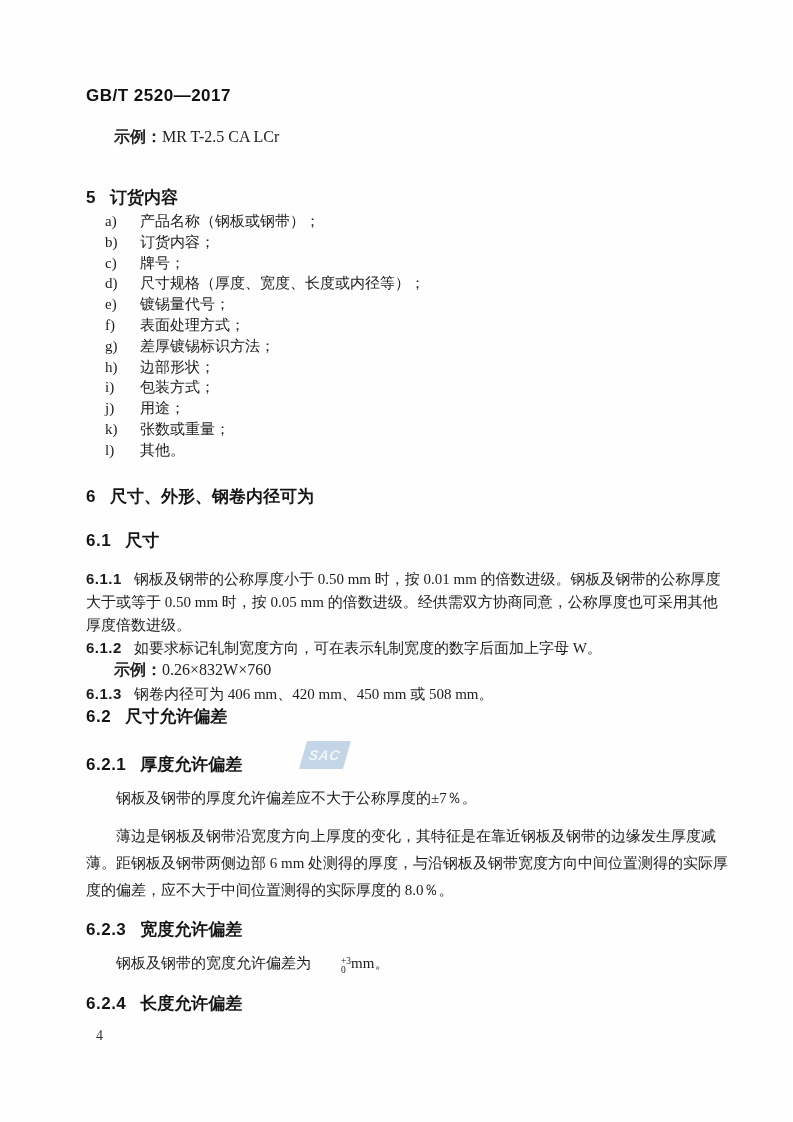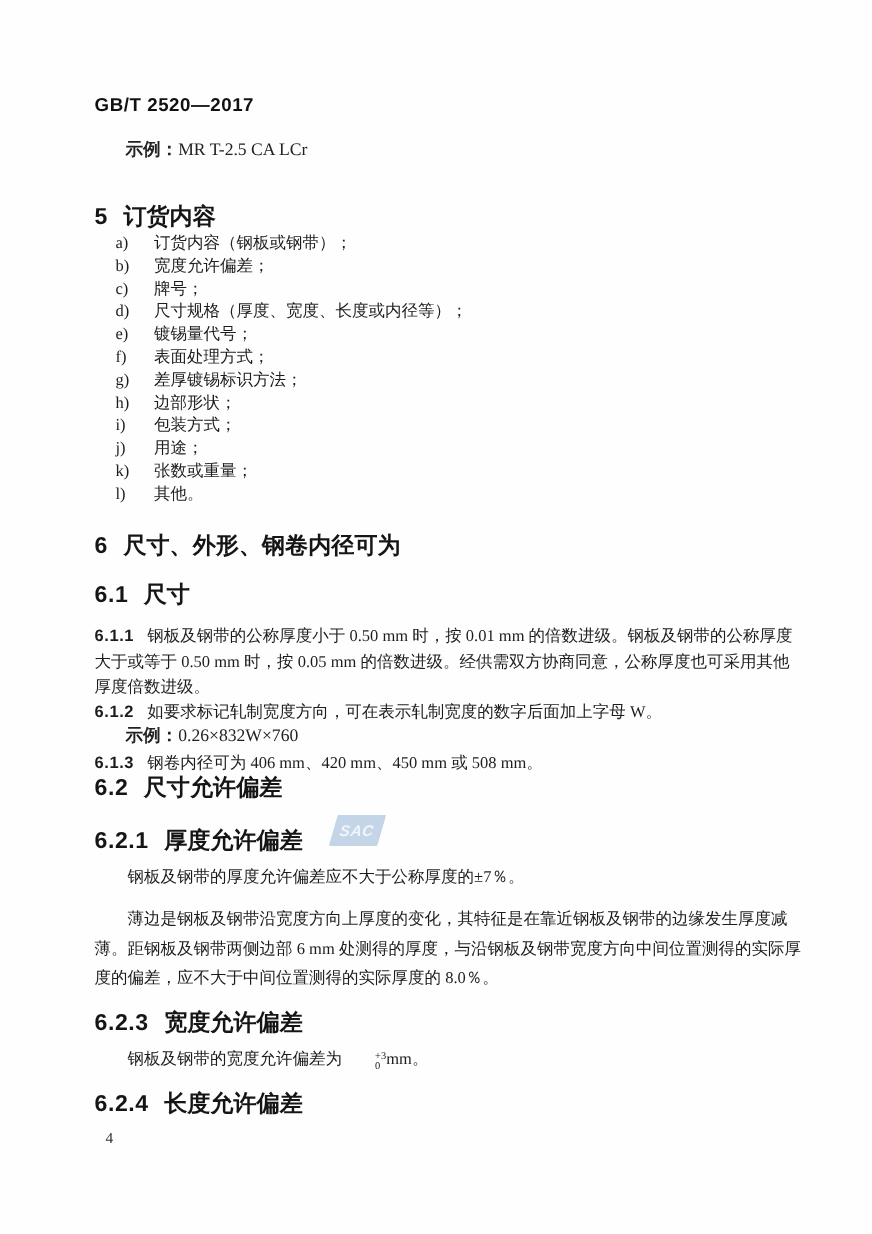--- a/index.html
+++ b/index.html
@@ -16,21 +16,21 @@
     font-weight:bold;font-size:17px;letter-spacing:0.5px;line-height:20px;color:#111;
   }
 
   .example{padding-left:28px;font-size:16px;line-height:18px;color:#222;}
   .example .ex-label{font-family:"Liberation Sans","DejaVu Sans",sans-serif;font-weight:bold;}
   .example-top{margin-top:22px;}
   .example-inline{margin:2px 0 4px 0;}
 
   .sec-heading{
     font-family:"Liberation Sans","DejaVu Sans",sans-serif;
-    font-weight:bold;font-size:21px;line-height:20px;color:#151515;
+    font-weight:bold;font-size:17px;line-height:20px;color:#151515;
   }
   .sec-heading .h-num{margin-right:14px;letter-spacing:0.5px;}
   .h5{margin-top:42px;}
   .h6{margin-top:26px;}
   .h-sub{margin-top:24px;}
   .h-sub3{margin-top:2px;}
 
   .intro{margin-top:20px;text-indent:2em;}
 
   ul.order-list{list-style:none;margin:3px 0 0 0;padding:0;}
@@ -76,22 +76,22 @@
     <div class="example example-top">
       <span class="ex-label">示例：</span><span>MR T-2.5 CA LCr</span>
     </div>
 
     <div class="sec-heading h5">
       <span class="h-num">5</span><span>订货内容</span>
     </div>
 
 
     <ul class="order-list">
-      <li><span class="li-label">a)</span><span>订货内容（钢板或钢带）；</span></li>
-      <li><span class="li-label">b)</span><span>宽度允许偏差；</span></li>
+      <li><span class="li-label">a)</span><span>产品名称（钢板或钢带）；</span></li>
+      <li><span class="li-label">b)</span><span>订货内容；</span></li>
       <li><span class="li-label">c)</span><span>牌号；</span></li>
       <li><span class="li-label">d)</span><span>尺寸规格（厚度、宽度、长度或内径等）；</span></li>
       <li><span class="li-label">e)</span><span>镀锡量代号；</span></li>
       <li><span class="li-label">f)</span><span>表面处理方式；</span></li>
       <li><span class="li-label">g)</span><span>差厚镀锡标识方法；</span></li>
       <li><span class="li-label">h)</span><span>边部形状；</span></li>
       <li><span class="li-label">i)</span><span>包装方式；</span></li>
       <li><span class="li-label">j)</span><span>用途；</span></li>
       <li><span class="li-label">k)</span><span>张数或重量；</span></li>
       <li><span class="li-label">l)</span><span>其他。</span></li>

